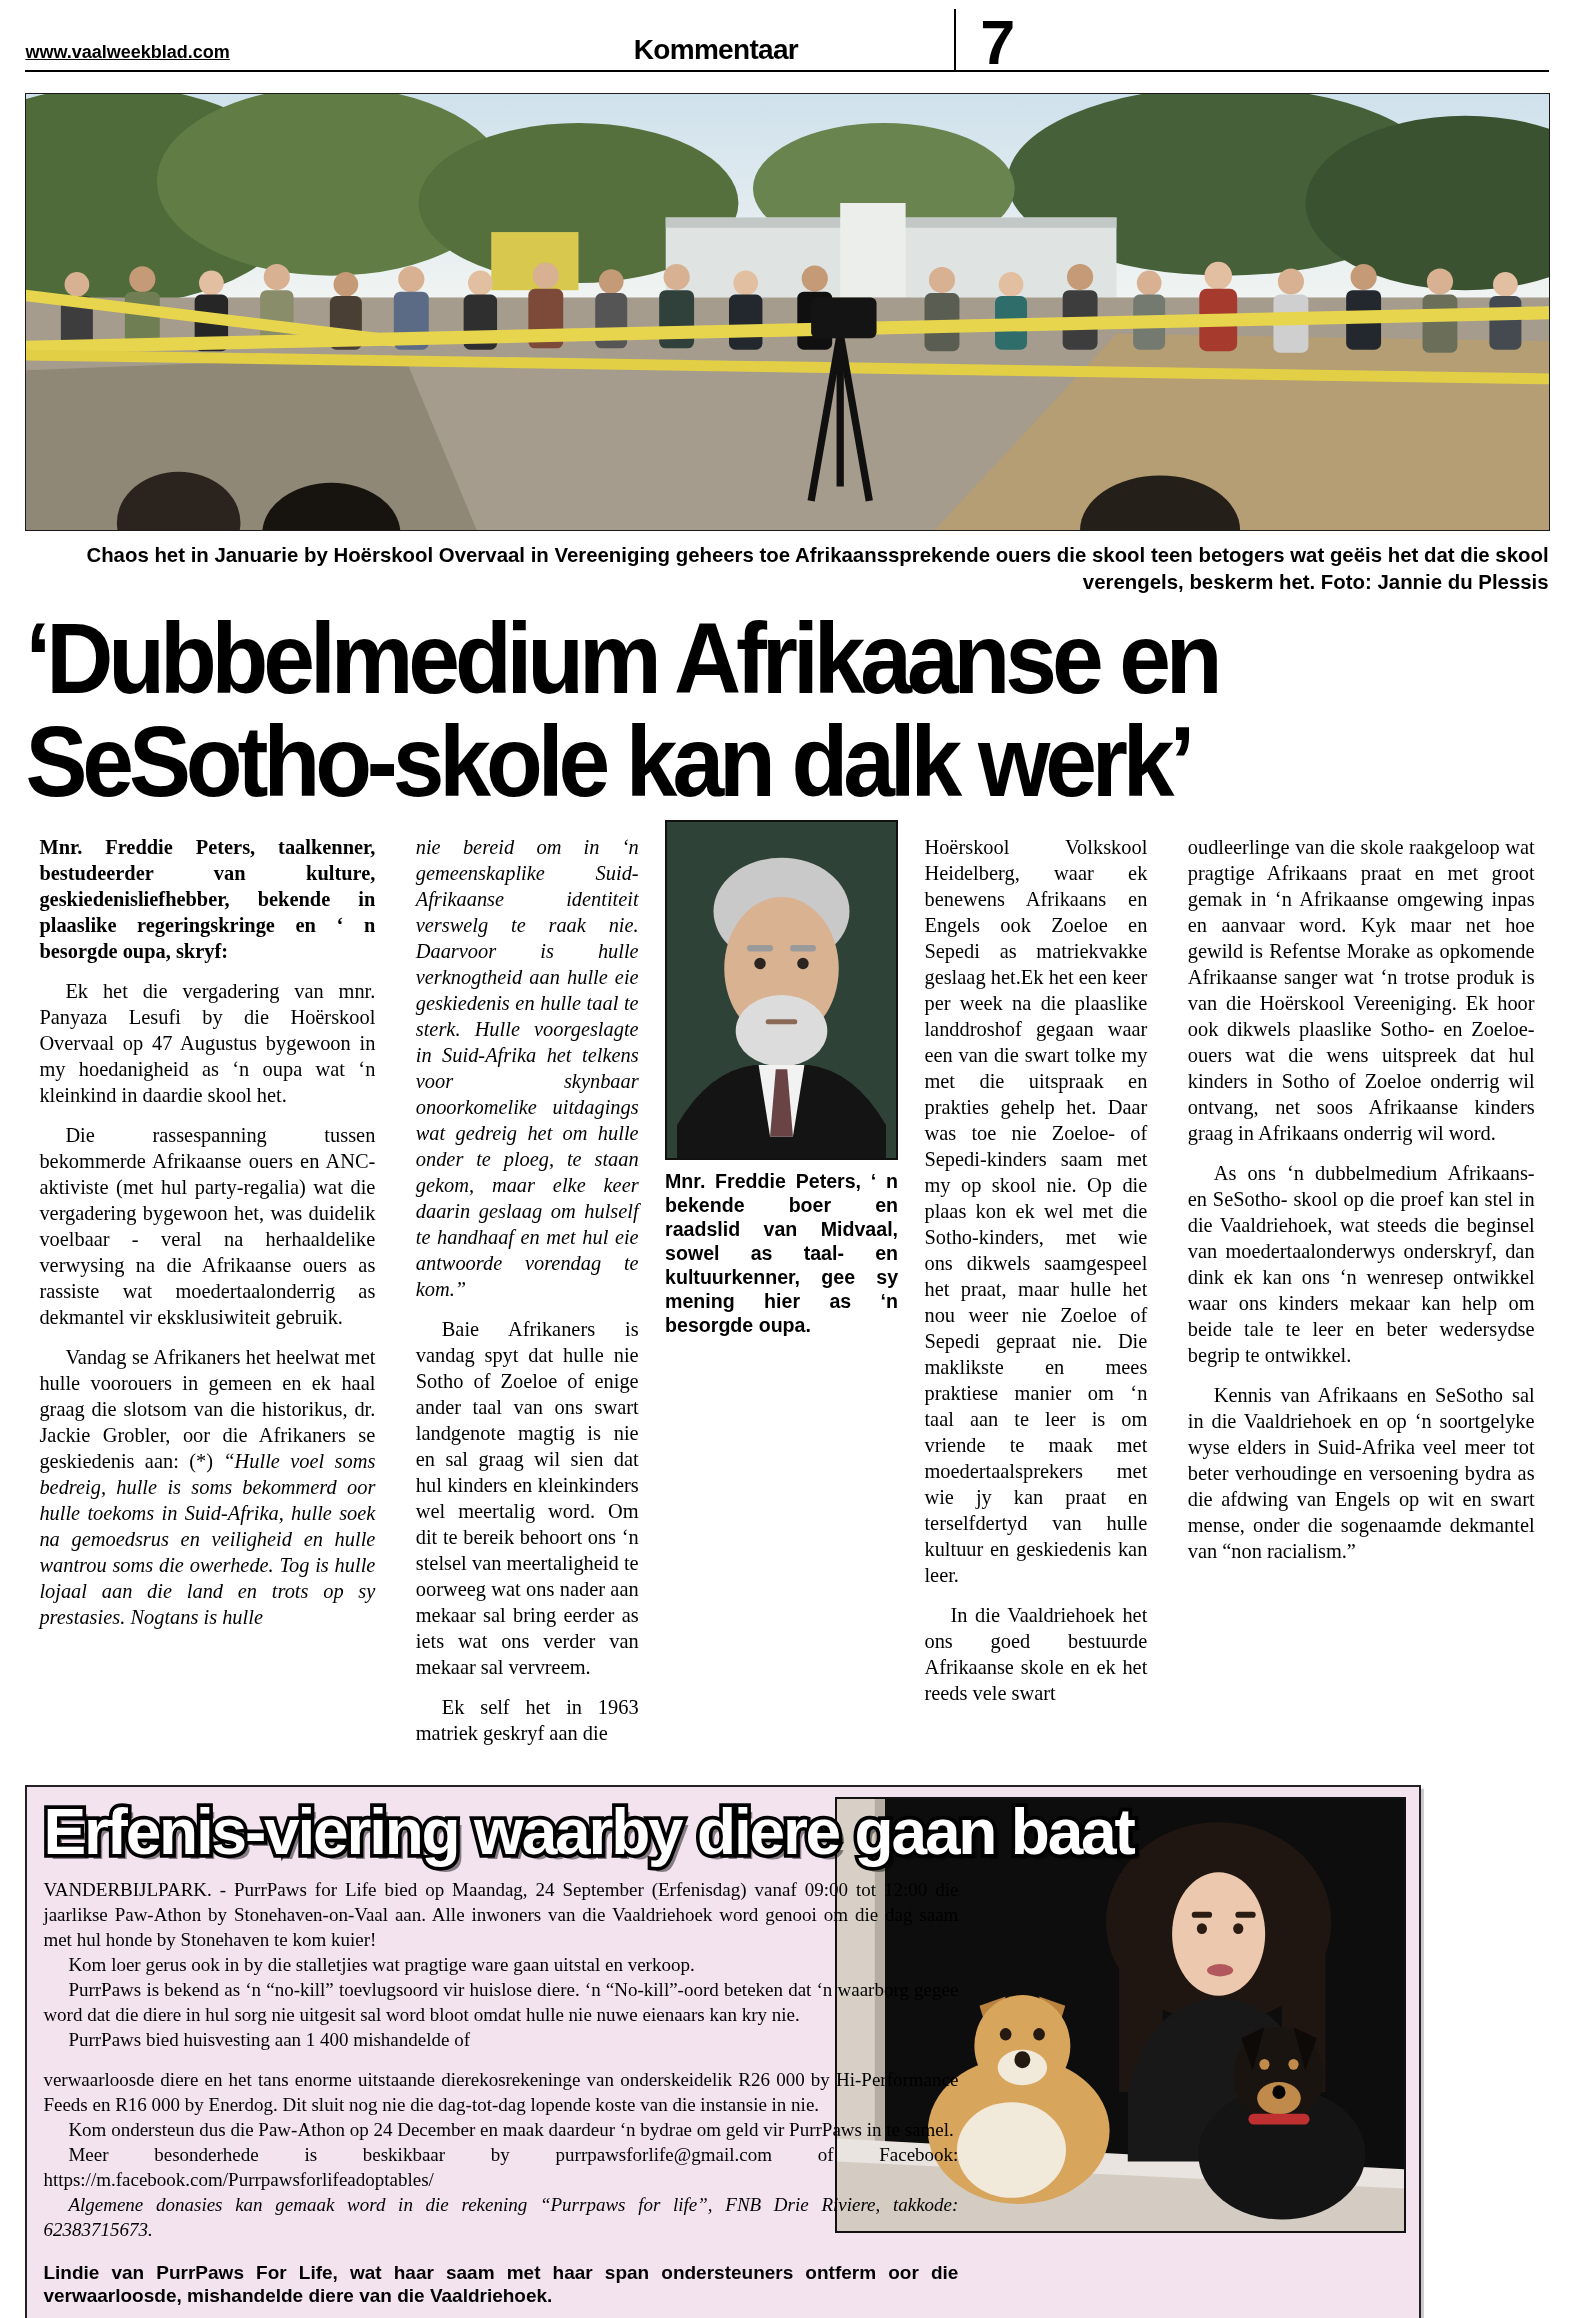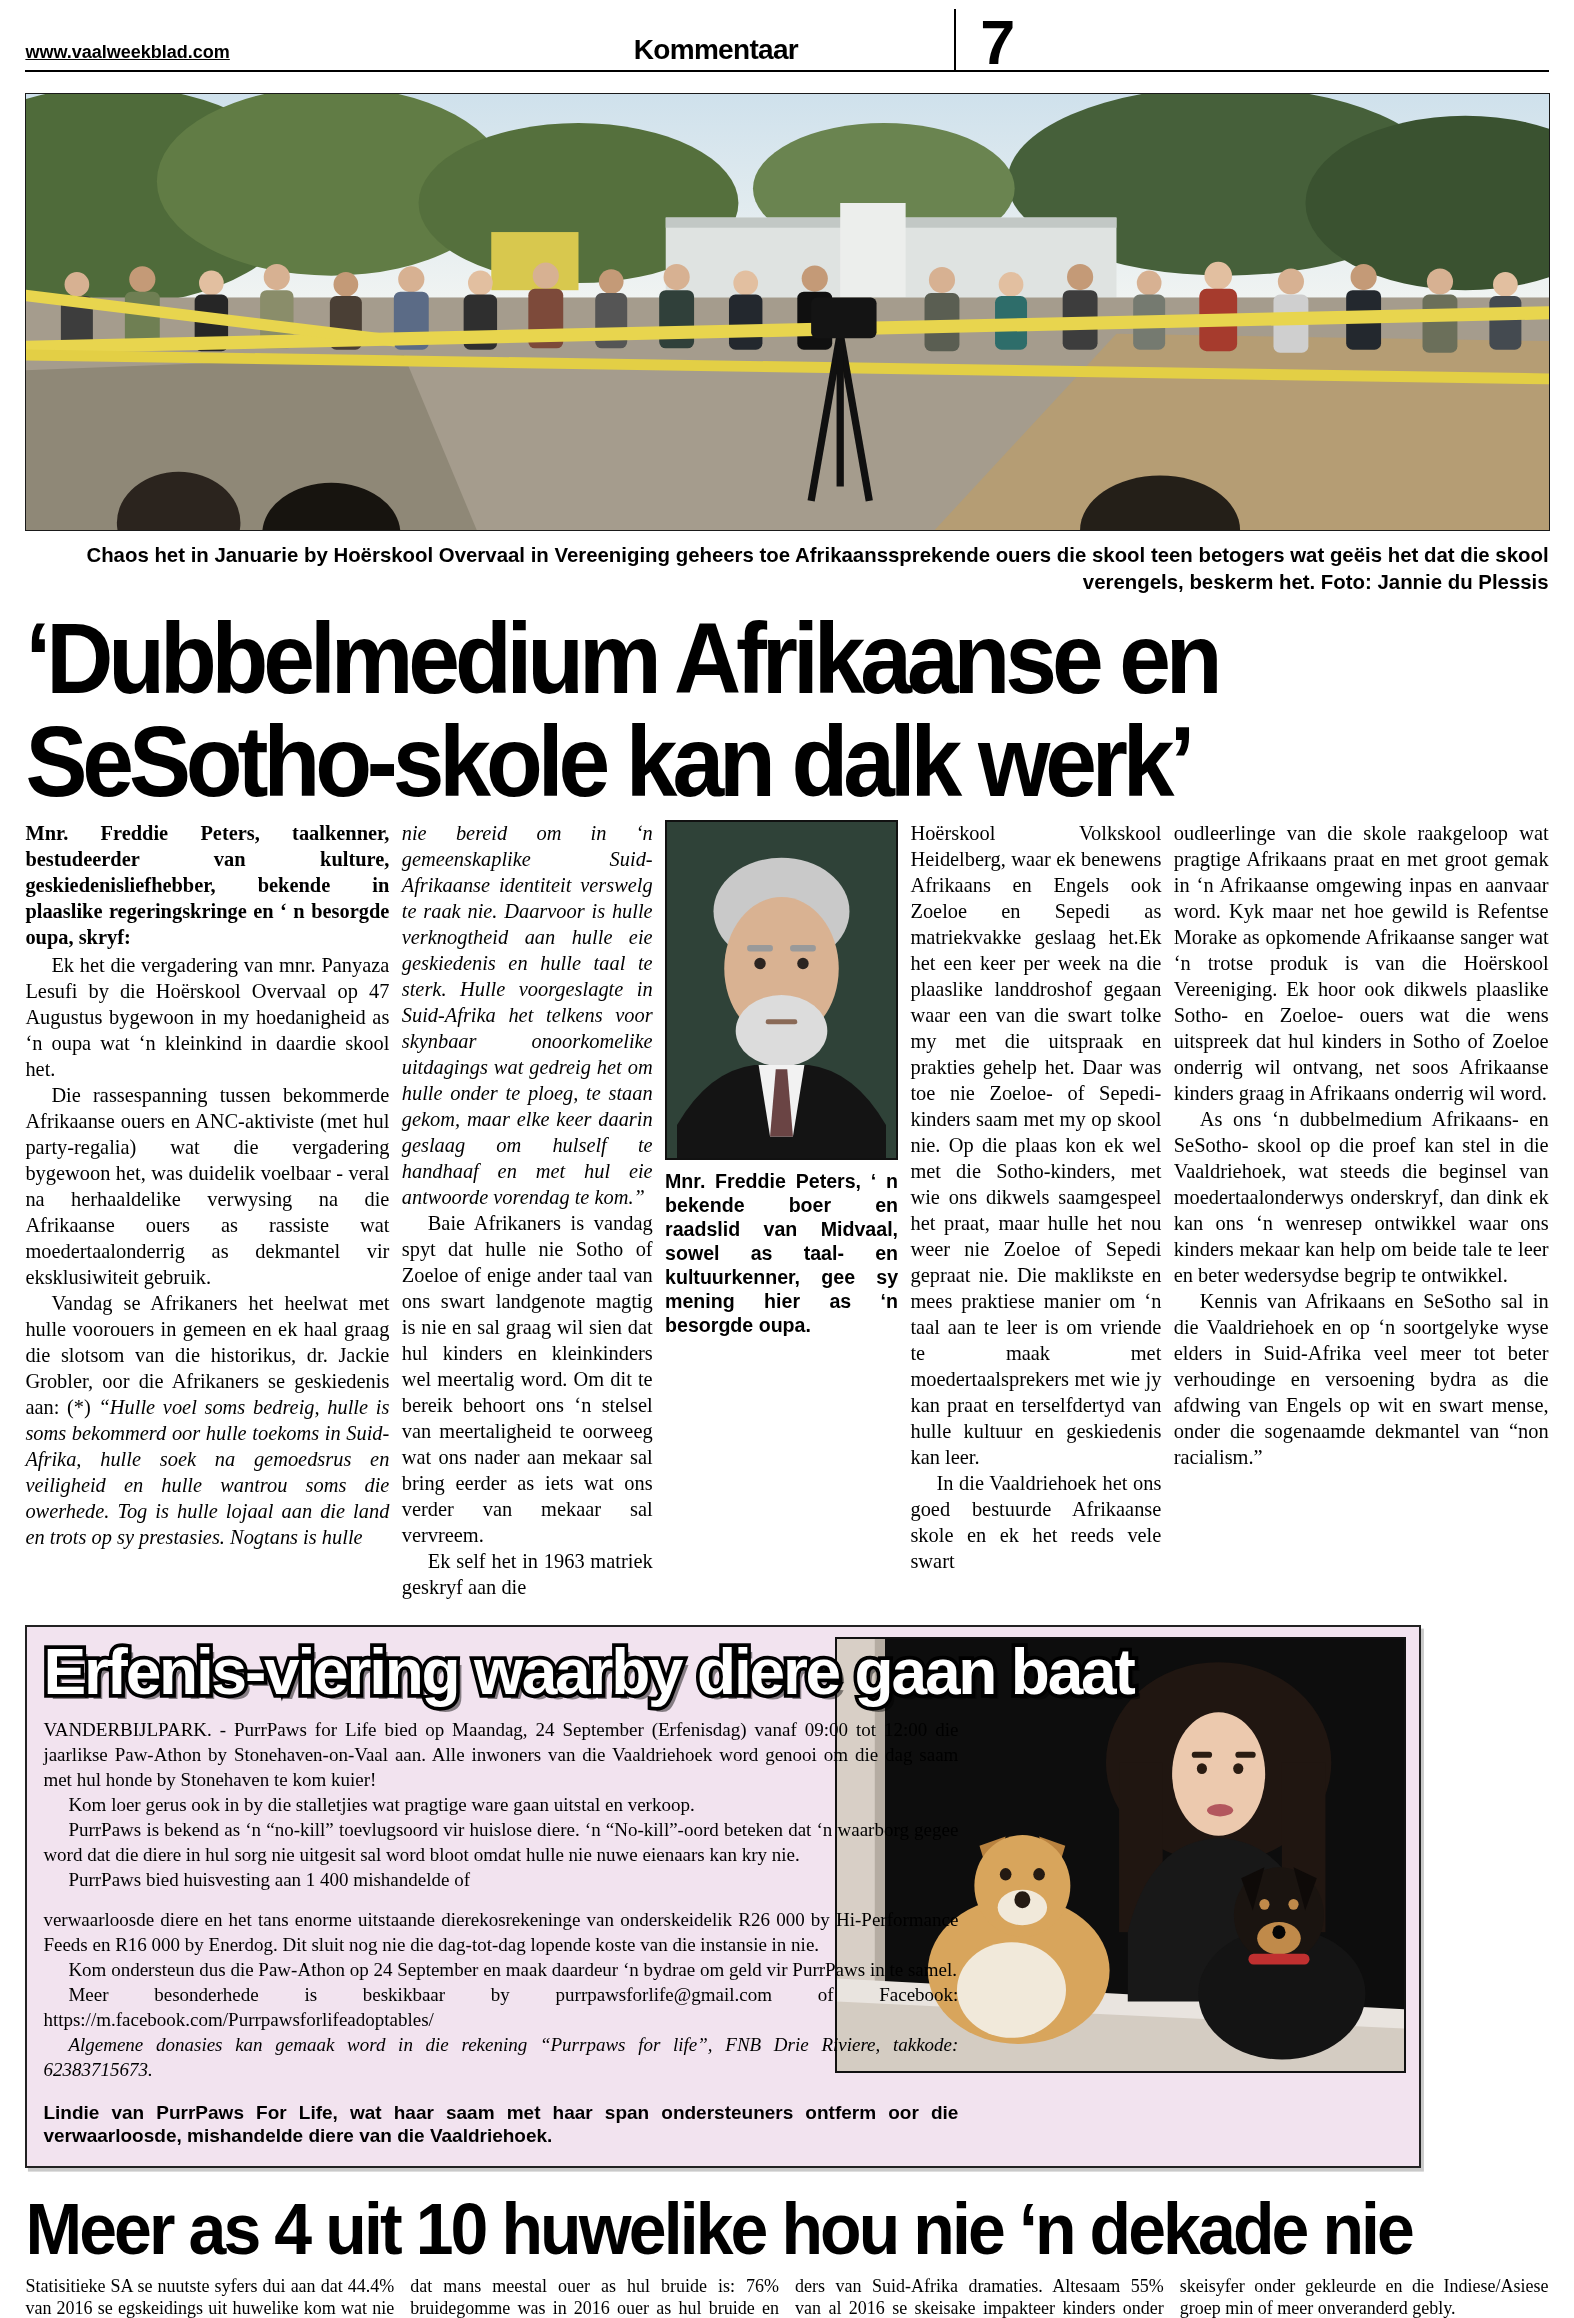--- a/index.html
+++ b/index.html
@@ -18,21 +18,21 @@
   .lead-photo{margin:20.4px 0 0 0;width:1523px;height:436px;border:1.5px solid #1a1a1a;position:relative;overflow:hidden;background:#cfdde7;}
   .lead-photo svg{display:block;width:100%;height:100%;}
   .lead-caption{font-family:"Liberation Sans",sans-serif;font-weight:bold;font-size:20.4px;line-height:1.3;
                 margin:11.6px 0 0 0;text-align:right;}
   
   .main-headline{font-family:"Liberation Sans",sans-serif;font-weight:bold;font-size:93px;line-height:1.02;
                  letter-spacing:-5.1px;margin:13px 0 19px 0;text-align:left;transform:scaleY(1.08);transform-origin:top left;}
   
   .main-cols{display:flex;gap:12.4px;align-items:flex-start;margin-top:22px;}
   .mcol{font-size:20.4px;line-height:26px;text-align:justify;}
-  .mcol p{margin:0;text-indent:26px;}
+  .mcol p{margin:14px;text-indent:26px;}
   .mcol p.noind{text-indent:0;}
   .mcol1{width:367px;}
   .mcol2{width:253px;}
   .photocol{width:234px;}
   .mcol3{width:253px;}
   .mcol4{width:378px;}
   .intro{font-weight:bold;text-indent:0 !important;margin-bottom:1.5px !important;}
   .it{font-style:italic;}
   .fp-photo{width:233px;height:340px;border:2.9px solid #111;box-sizing:border-box;background:#2f4238;}
   .fp-photo svg{display:block;width:100%;height:100%;}
@@ -252,21 +252,21 @@
     </div>
     <div class="pink-cols">
       <div class="pcol">
         <p class="noind">VANDERBIJLPARK. - PurrPaws for Life bied op Maandag, 24 September (Erfenisdag) vanaf 09:00 tot 12:00 die jaarlikse Paw-Athon by Stonehaven-on-Vaal aan. Alle inwoners van die Vaaldriehoek word genooi om die dag saam met hul honde by Stonehaven te kom kuier!</p>
         <p>Kom loer gerus ook in by die stalletjies wat pragtige ware gaan uitstal en verkoop.</p>
         <p>PurrPaws is bekend as ‘n “no-kill” toevlugsoord vir huislose diere. ‘n “No-kill”-oord beteken dat ‘n waarborg gegee word dat die diere in hul sorg nie uitgesit sal word bloot omdat hulle nie nuwe eienaars kan kry nie.</p>
         <p>PurrPaws bied huisvesting aan 1 400 mishandelde of</p>
       </div>
       <div class="pcol">
         <p class="noind">verwaarloosde diere en het tans enorme uitstaande dierekosrekeninge van onderskeidelik R26 000 by Hi-Performance Feeds en R16 000 by Enerdog. Dit sluit nog nie die dag-tot-dag lopende koste van die instansie in nie.</p>
-        <p>Kom ondersteun dus die Paw-Athon op 24 September en maak daardeur ‘n bydrae om geld vir PurrPaws in te samel.</p>
+        <p>Kom ondersteun dus die Paw-Athon op 24 December en maak daardeur ‘n bydrae om geld vir PurrPaws in te samel.</p>
         <p>Meer besonderhede is beskikbaar by purrpawsforlife@gmail.com of Facebook: https://m.facebook.com/Purrpawsforlifeadoptables/</p>
         <p class="it">Algemene donasies kan gemaak word in die rekening “Purrpaws for life”, FNB Drie Riviere, takkode: 62383715673.</p>
         <p class="pink-cap">Lindie van PurrPaws For Life, wat haar saam met haar span ondersteuners ontferm oor die verwaarloosde, mishandelde diere van die Vaaldriehoek.</p>
       </div>
     </div>
   </section>
 
   <section>
     <h2 class="bottom-headline">Meer as 4 uit 10 huwelike hou nie ‘n dekade nie</h2>
     <div class="bcols">

